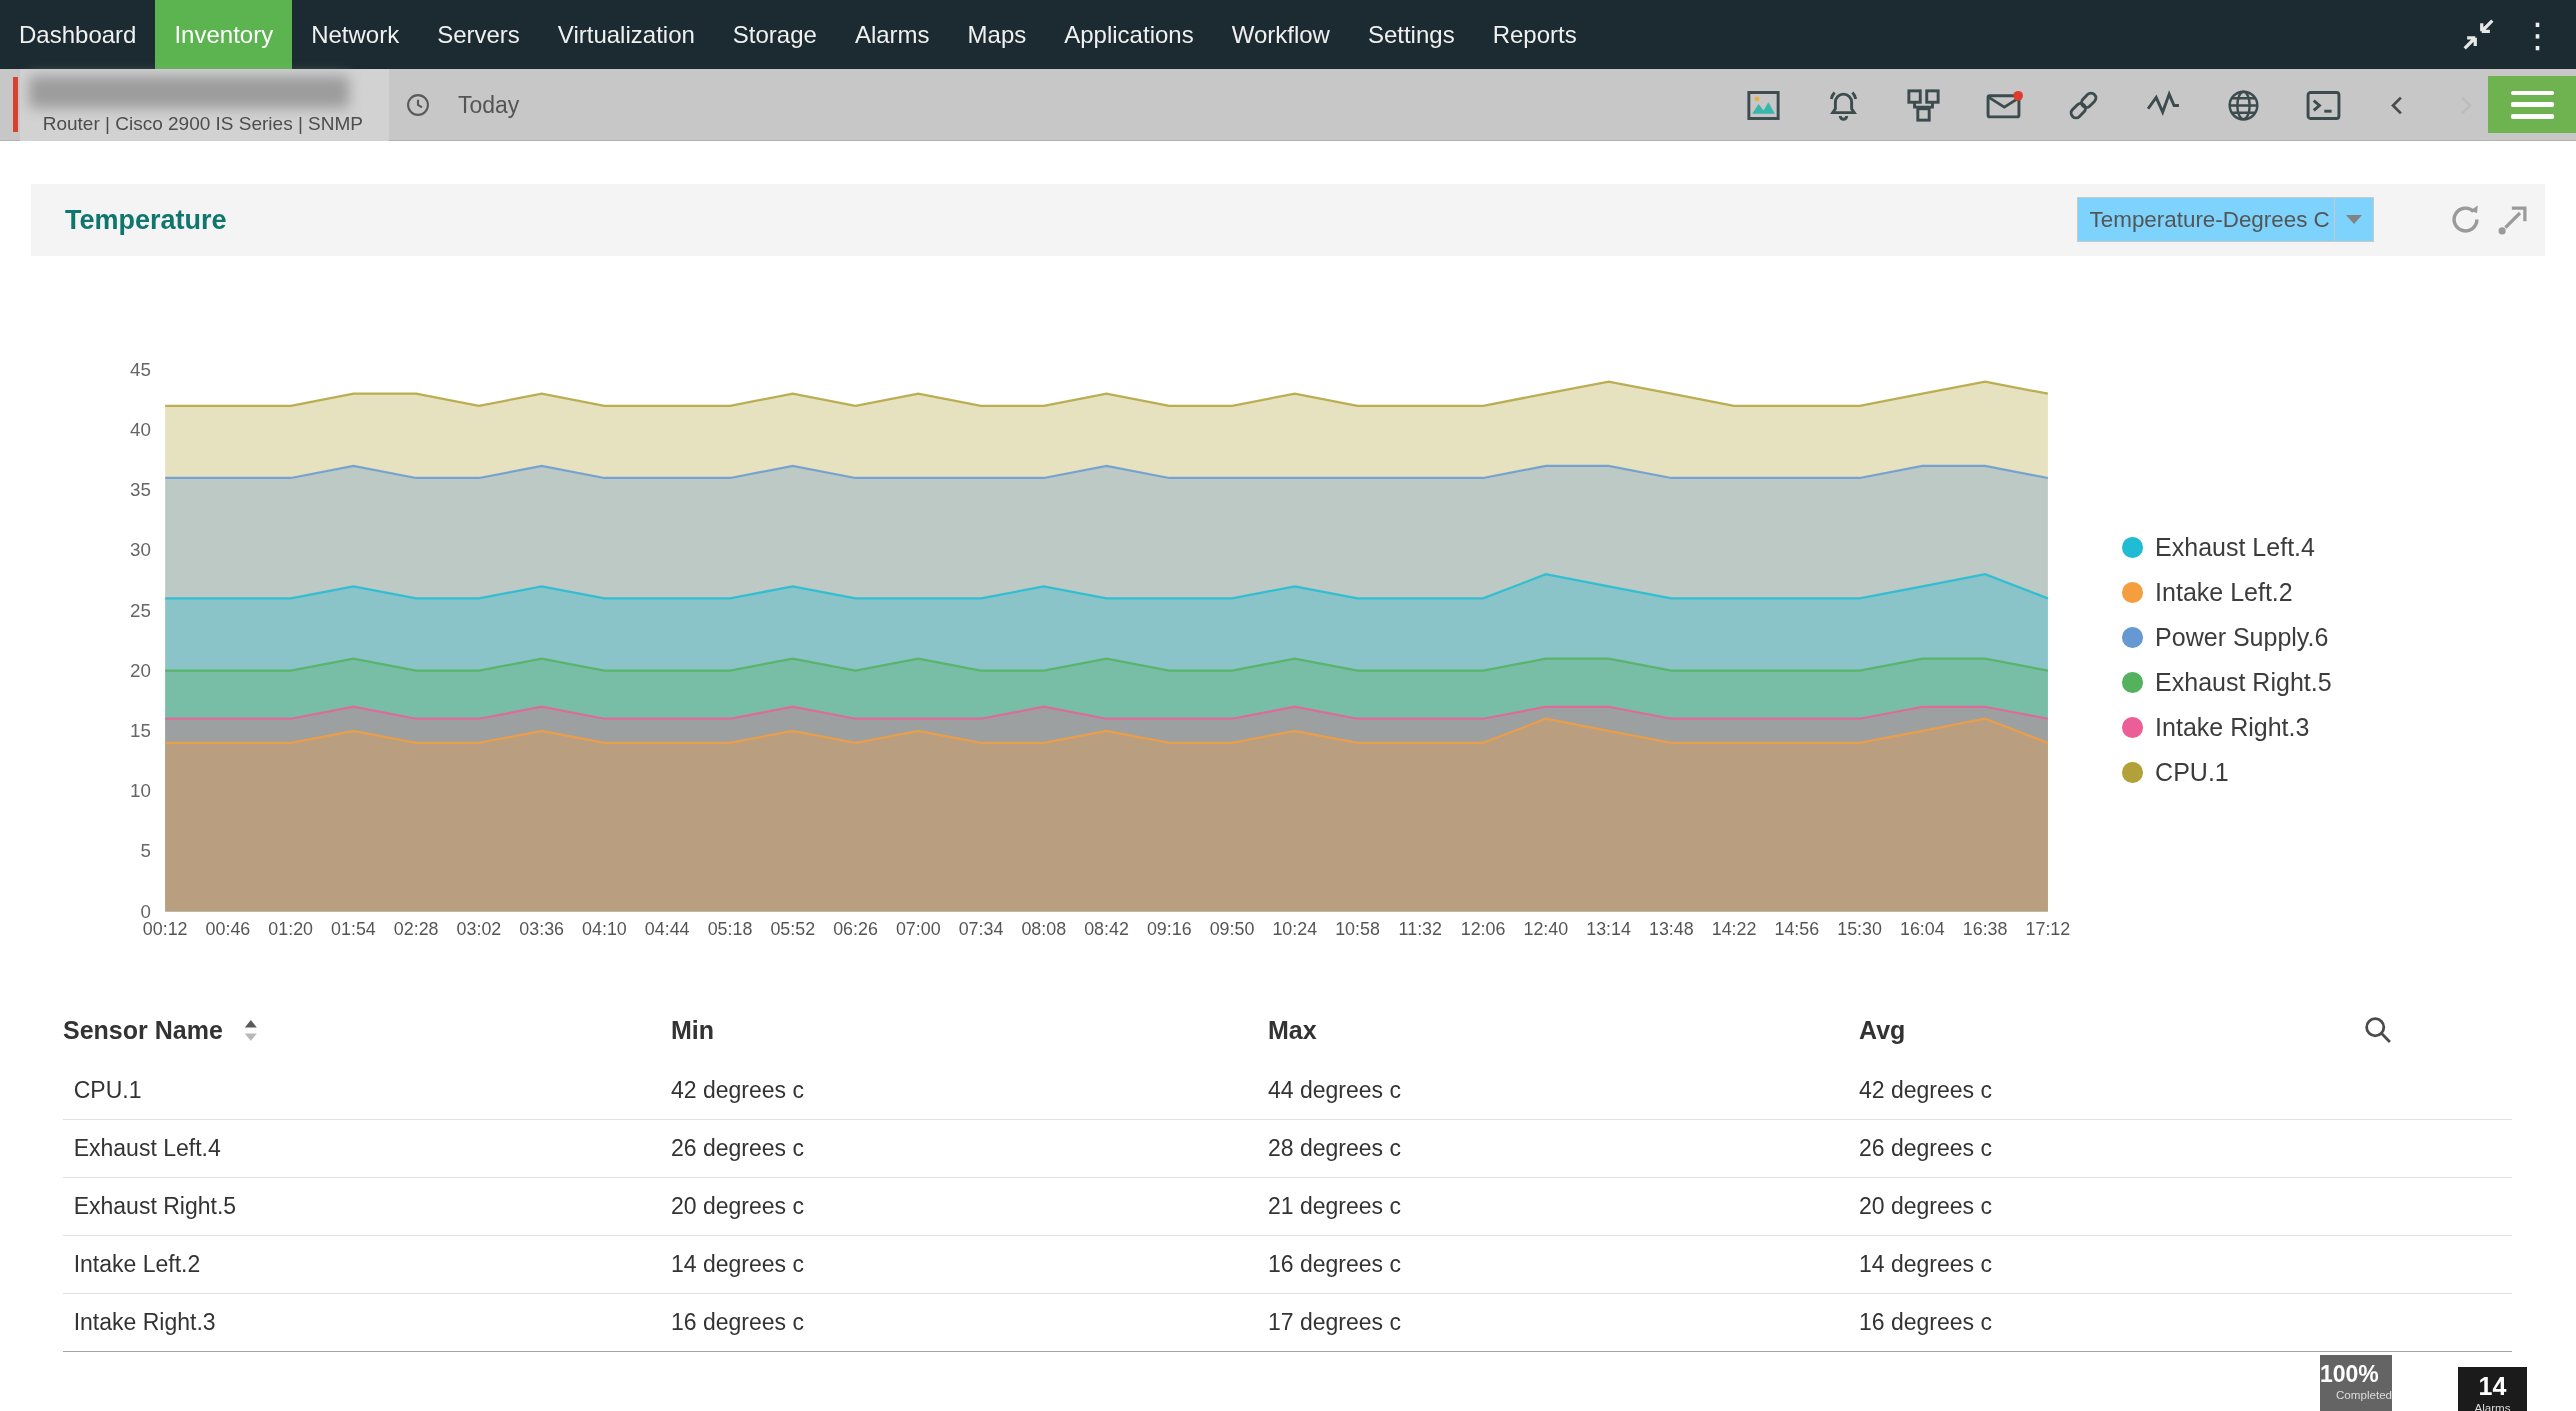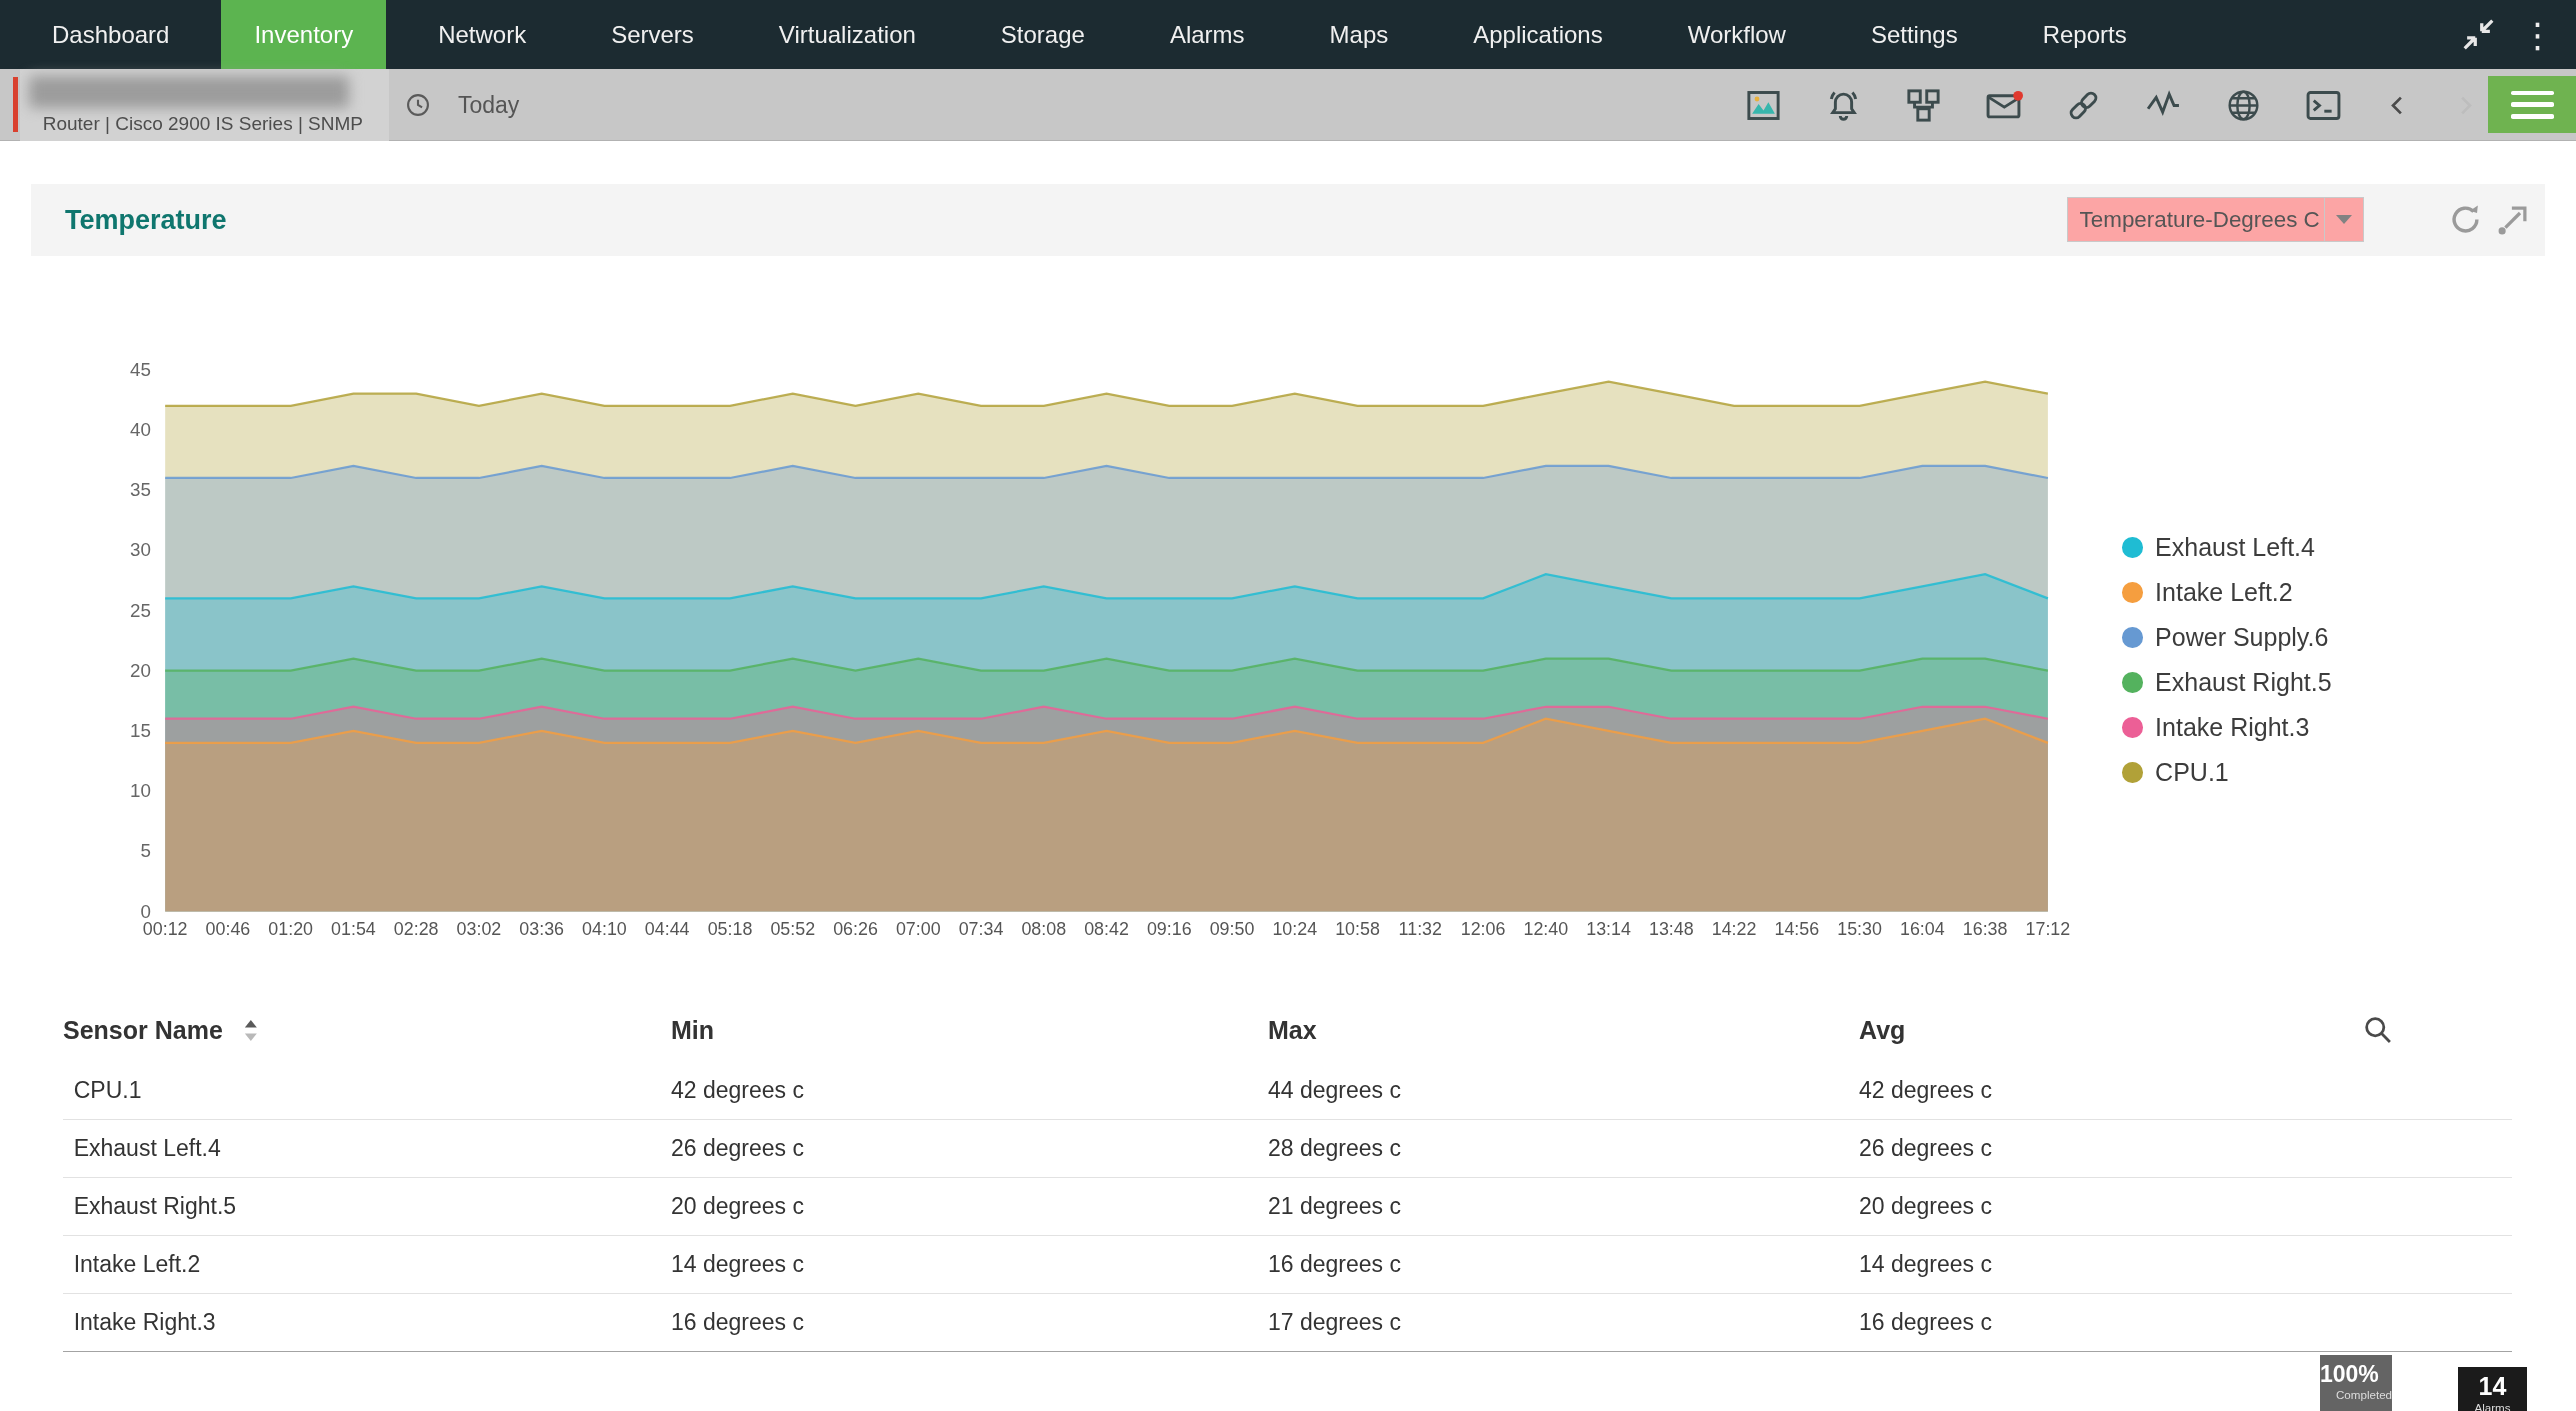--- a/index.html
+++ b/index.html
@@ -3,22 +3,22 @@
 <meta charset="utf-8">
 <style>
   * { margin:0; padding:0; box-sizing:border-box; }
   html,body { width:2576px; height:1411px; overflow:hidden; background:#fff;
               font-family:"Liberation Sans", sans-serif; }
   body { position:relative; }
 
   
   .topnav { position:absolute; top:0; left:0; right:0; height:69px; background:#1c2b31;
             display:flex; align-items:stretch; }
-  .nav-item { display:flex; align-items:center; padding:0 33px; color:#f0f0f0;
-              font-size:24px; cursor:pointer; white-space:nowrap;margin-left:19px; }
+  .nav-item { display:flex; align-items:center; padding:0 19px; color:#f0f0f0;
+              font-size:24px; cursor:pointer; white-space:nowrap; }
   .nav-item.active { background:#5cb450; color:#fff; }
   .nav-right { margin-left:auto; display:flex; align-items:center; gap:23px; padding-right:21.5px; }
   .kebab { color:#eee; font-size:34px; line-height:34px; cursor:pointer; }
 
   
   .devicebar { position:absolute; top:69px; left:0; right:0; height:72px; background:#c7c7c7;
                border-bottom:0.9px solid #b2b2b2; }
   .red-accent { position:absolute; left:12.5px; top:8px; width:5.4px; height:55px; background:#d9402e; }
   .device-tab { position:absolute; left:19.7px; top:0; width:369px; height:72px; background:#d2d2d2; cursor:pointer; }
   .device-blob { position:absolute; left:9px; top:7.2px; width:320px; height:32px; background:#9c9c9c;
@@ -31,21 +31,21 @@
   .tb-icon svg { width:39px; height:39px; display:block; }
   .chev { width:27px; height:39px; cursor:pointer; }
   .hamburger { position:absolute; right:0; top:7.2px; width:88px; height:57px; background:#6fb350;
                display:flex; flex-direction:column; justify-content:center; align-items:center; gap:7.2px; cursor:pointer; }
   .hamburger span { display:block; width:43px; height:4.5px; background:#fff; border-radius:1.8px; }
 
   
   .panel-head { position:absolute; top:184px; left:31px; right:31px; height:72px; background:#f4f4f4; }
   .panel-title { position:absolute; left:34px; top:0; height:72px; display:flex; align-items:center;
                  font-size:27px; font-weight:bold; color:#0f766e; }
-  .dropdown { position:absolute; right:181px; top:13.4px; width:297px; height:45px; background:#fca5a5;
+  .dropdown { position:absolute; right:171px; top:13.4px; width:297px; height:45px; background:#7dd3fc;
               border:0.9px solid #c9c9c9; display:flex; align-items:center; cursor:pointer; }
   .dropdown-text { flex:1; padding:0 11.6px; font-size:22.4px; color:#555; white-space:nowrap; overflow:hidden; }
   .dropdown-caret { width:39px; height:100%; border-left:0.9px solid #c9c9c9; display:flex;
                     align-items:center; justify-content:center; }
   .caret-tri { width:0; height:0; border-left:8px solid transparent; border-right:8px solid transparent;
                border-top:9.8px solid #828282; }
   .head-icon { position:absolute; top:16px; width:39px; height:39px; cursor:pointer; }
   .head-icon svg { width:39px; height:39px; }
 
   

